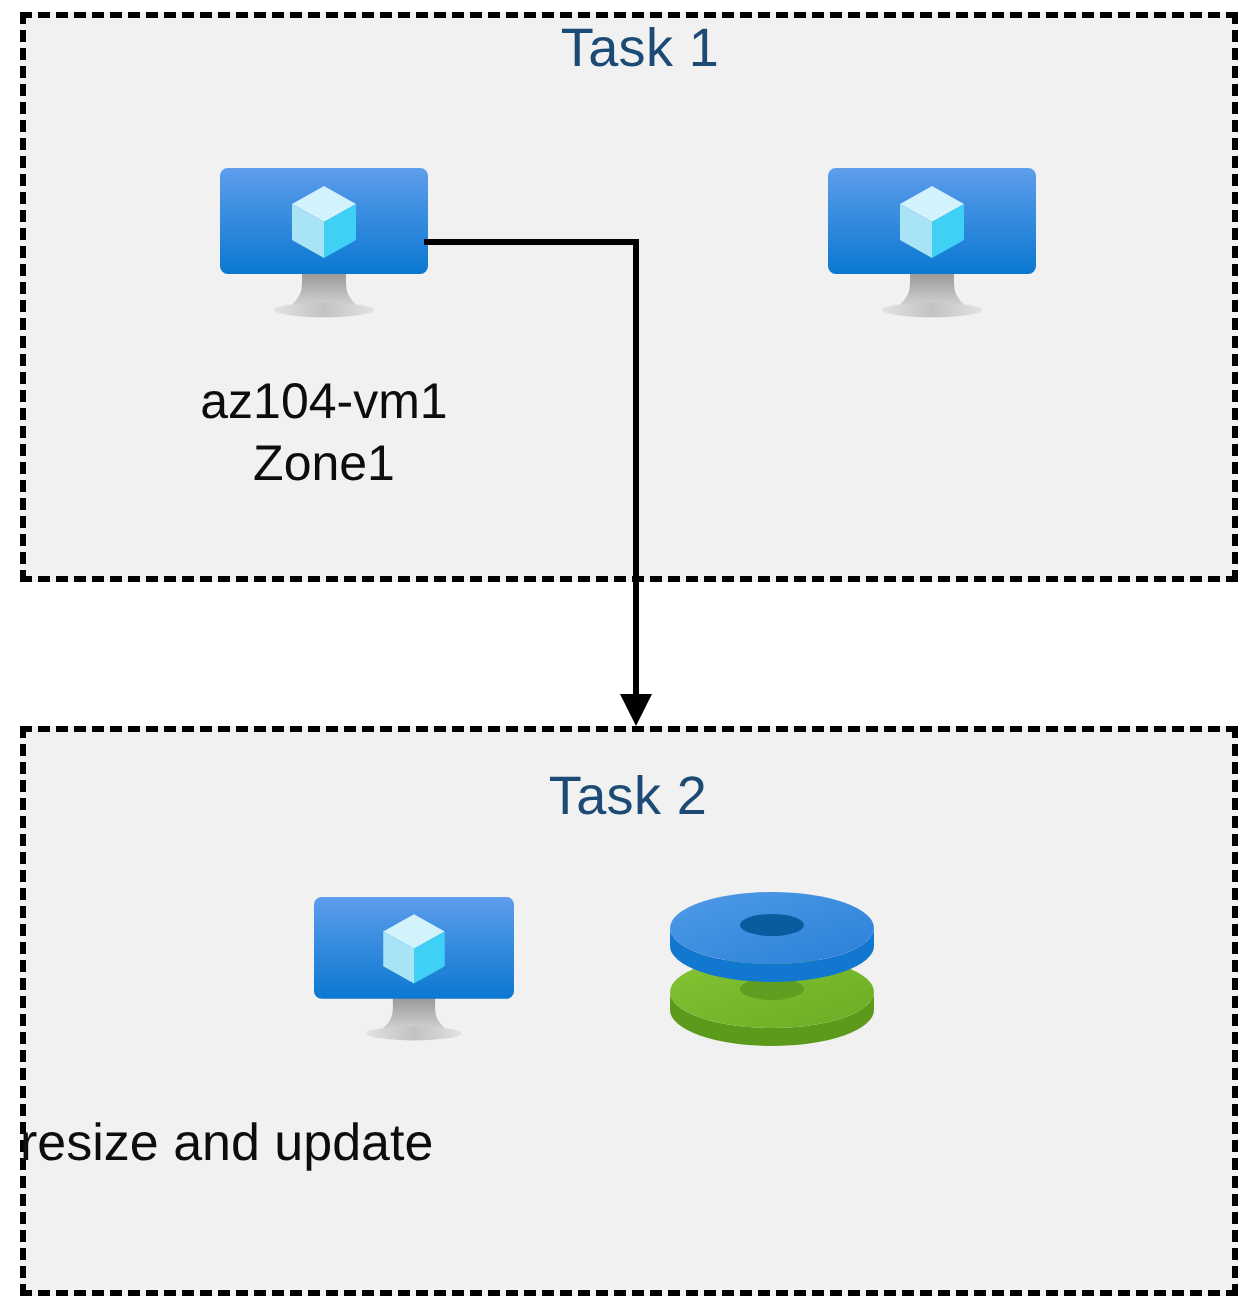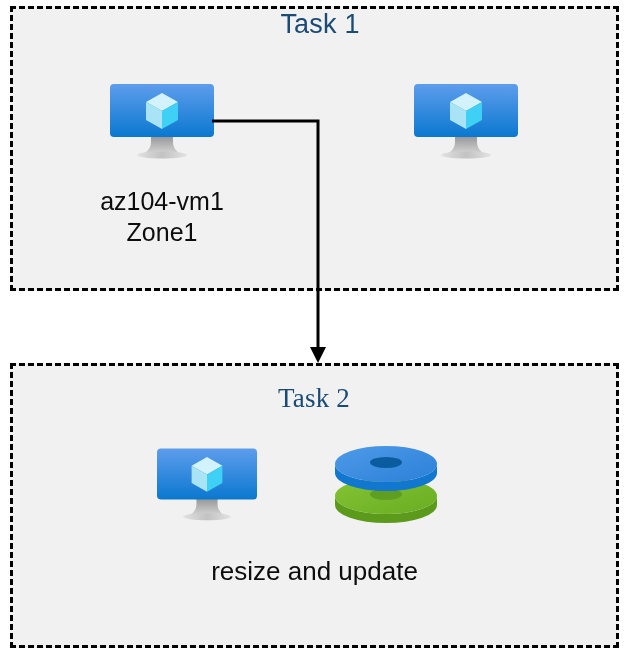--- a/index.html
+++ b/index.html
@@ -33,21 +33,21 @@
     left: 0;
     right: 0;
     text-align: center;
     color: #1b4b75;
     font-size: 27px;
     font-weight: 400;
     letter-spacing: 0.2px;
     line-height: 1;
   }
   #task1-title { top: 11px; padding-left: 12px; }
-  #task2-title { top: 385px; font-family: Liberation Serif, serif; }
+  #task2-title { top: 385px; }
 
   
   .vm-icon { position: absolute; }
   .vm-icon svg { display: block; }
 
   
   .node-label {
     position: absolute;
     text-align: center;
     color: #0d0d0d;
@@ -67,21 +67,21 @@
   
   #disks-icon { position: absolute; }
   #disks-icon svg { display: block; }
 
   
   #task2-caption {
     position: absolute;
     left: 10px;
     width: 609px;
     top: 555px;
-    text-align: center;
+    text-align: left;
     color: #0d0d0d;
     font-size: 26px;
     line-height: 32px;
   }
 </style>
 </head>
 <body>
 
 <div id="canvas">
 

